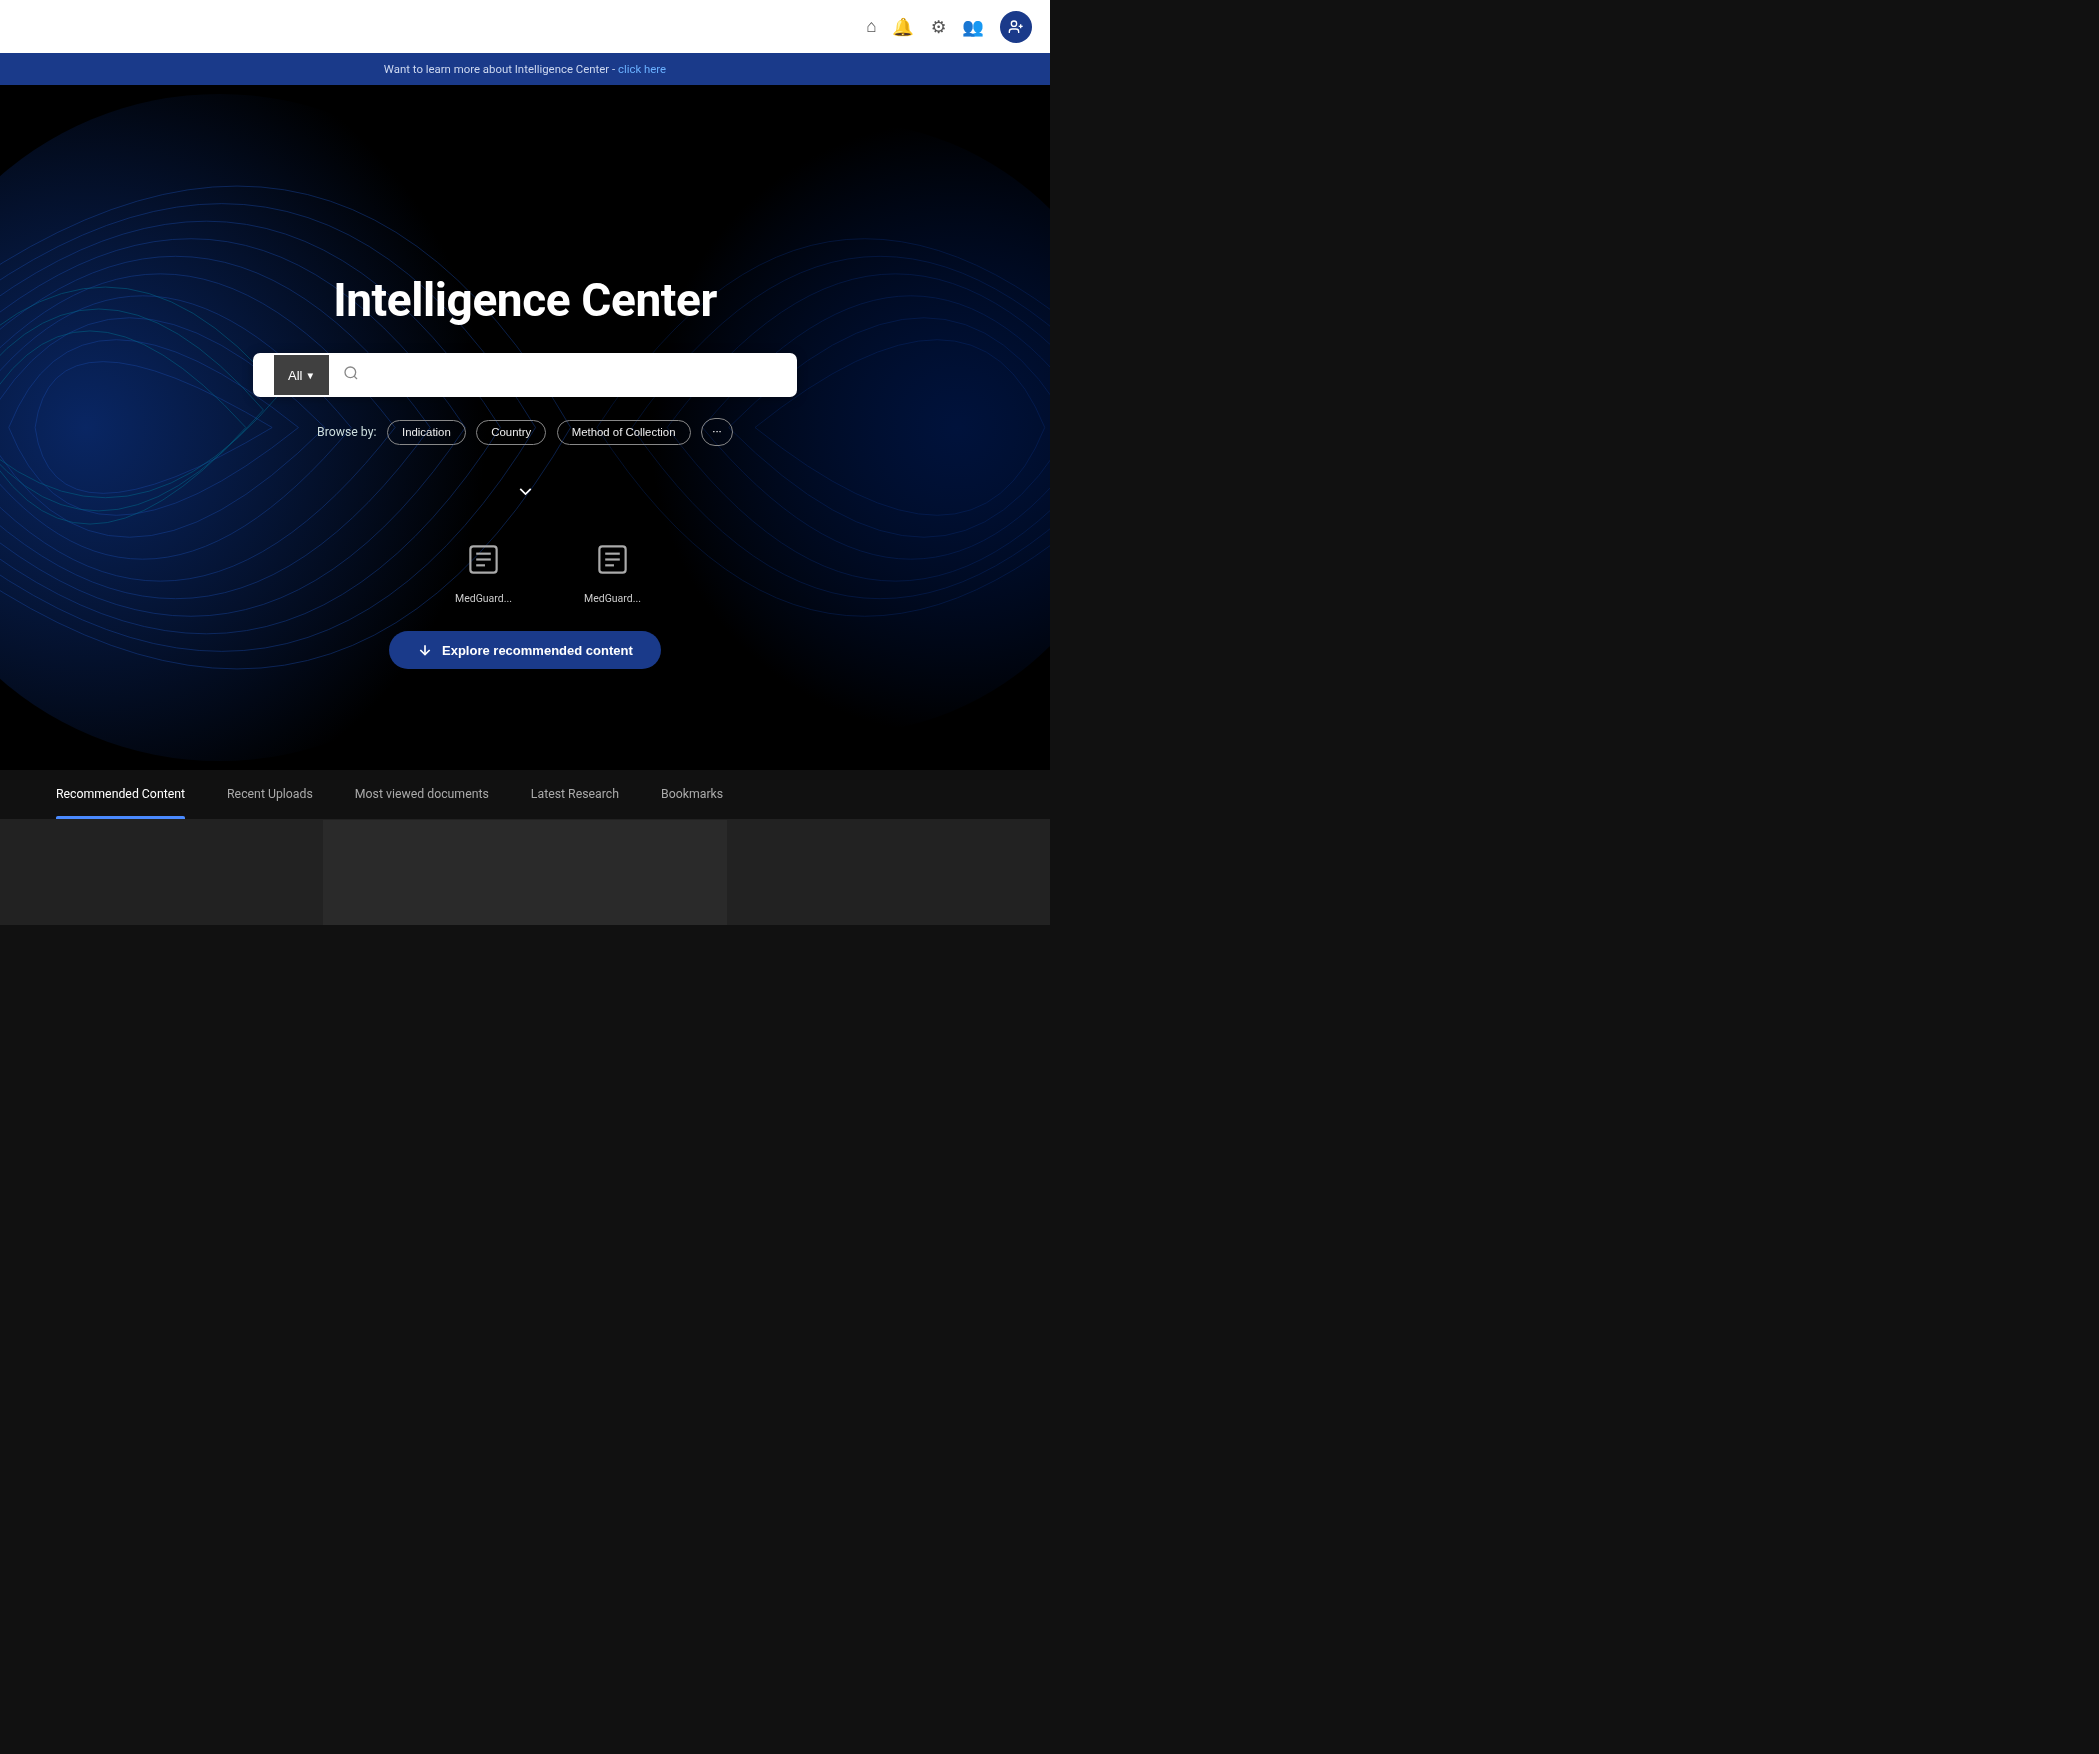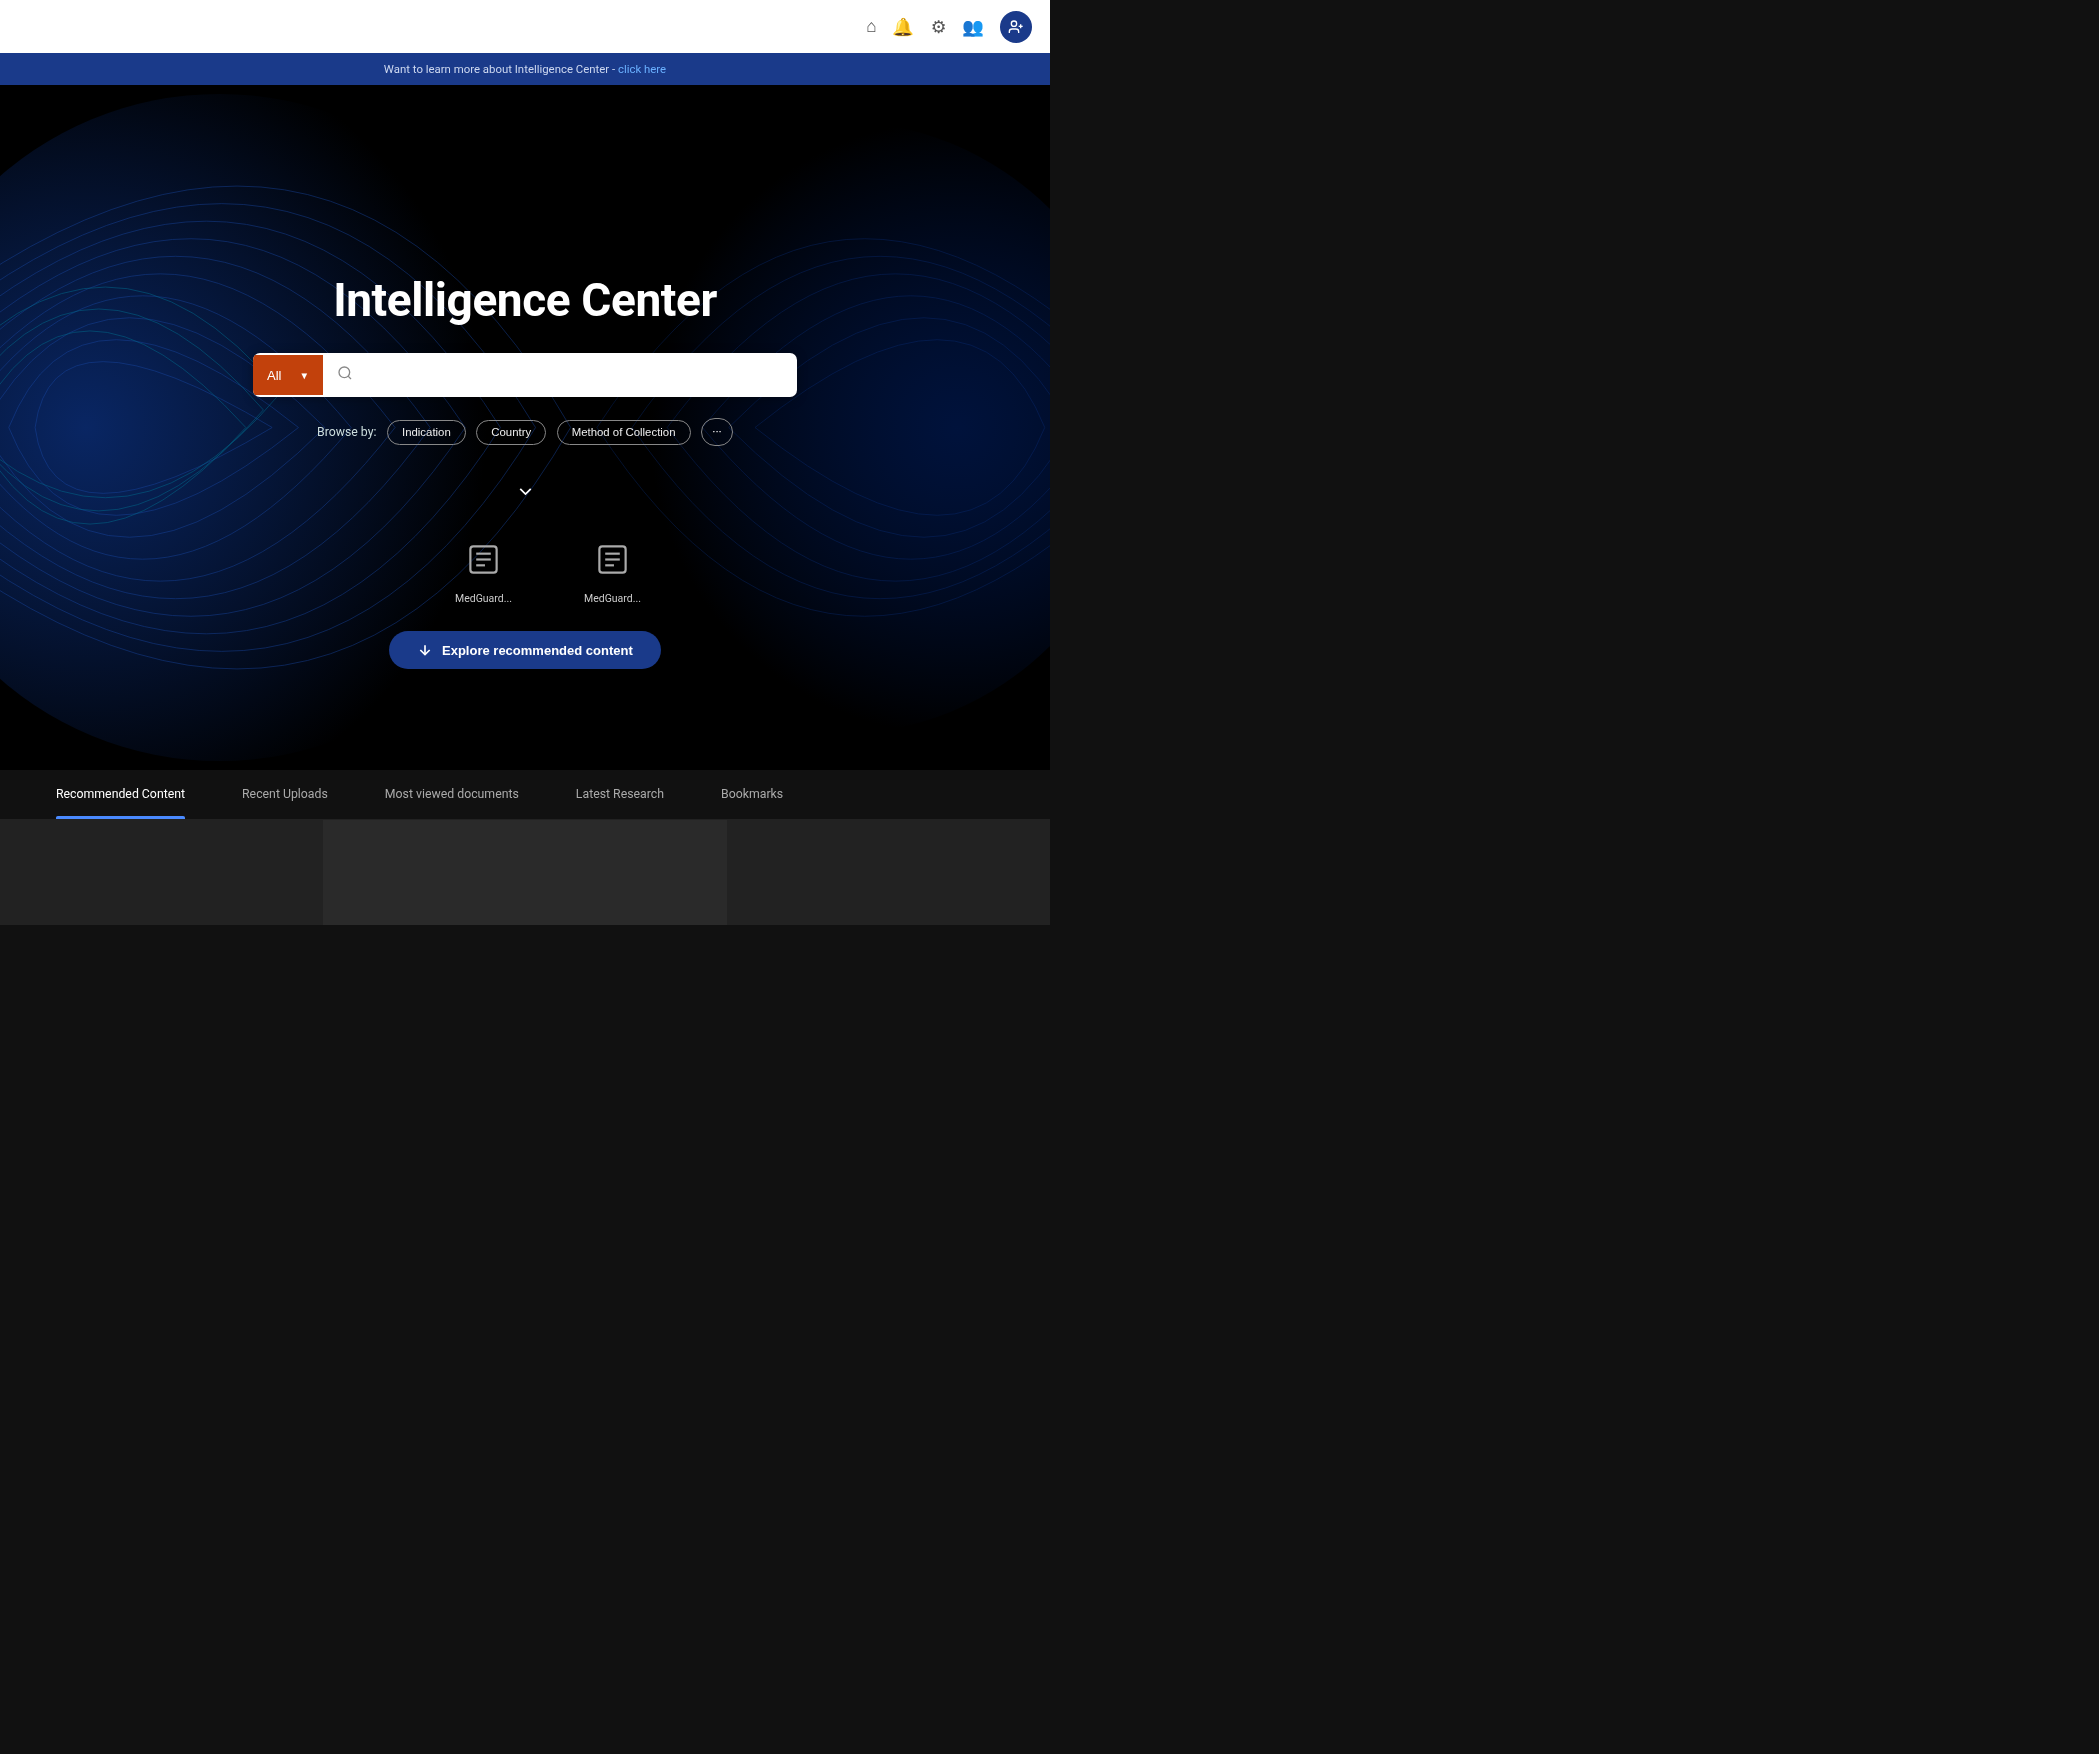--- a/index.html
+++ b/index.html
@@ -108,30 +108,31 @@
       background: #fff;
       border-radius: 7px;
       overflow: hidden;
       width: 100%;
       max-width: 544px;
       margin: 0 auto 21px;
       box-shadow: 0 1.8px 10.5px rgba(0,0,0,0.3);
     }
 
     .search-dropdown {
-      background: #c2410c;
+      background: #404040;
       color: #fff;
       border: none;
       padding: 12.3px 14px;
       font-size: 13px;
       cursor: pointer;
       display: flex;
       align-items: center;
-      gap: 18px;
+      gap: 3px;
       white-space: nowrap;
+      margin-left: 21px;
     }
 
     .search-dropdown-arrow {
       font-size: 9.7px;
     }
 
     .search-input {
       flex: 1;
       border: none;
       outline: none;
@@ -243,21 +244,20 @@
       transition: background 0.2s;
     }
 
     
     .bottom-tabs {
       background: #111;
       display: flex;
       align-items: center;
       padding: 0 35px;
       border-bottom: 0.9px solid #222;
-      gap: 15px;
     }
 
     .tab-item {
       padding: 17.6px 21px;
       color: #aaa;
       font-size: 12.3px;
       cursor: pointer;
       position: relative;
       white-space: nowrap;
     }

